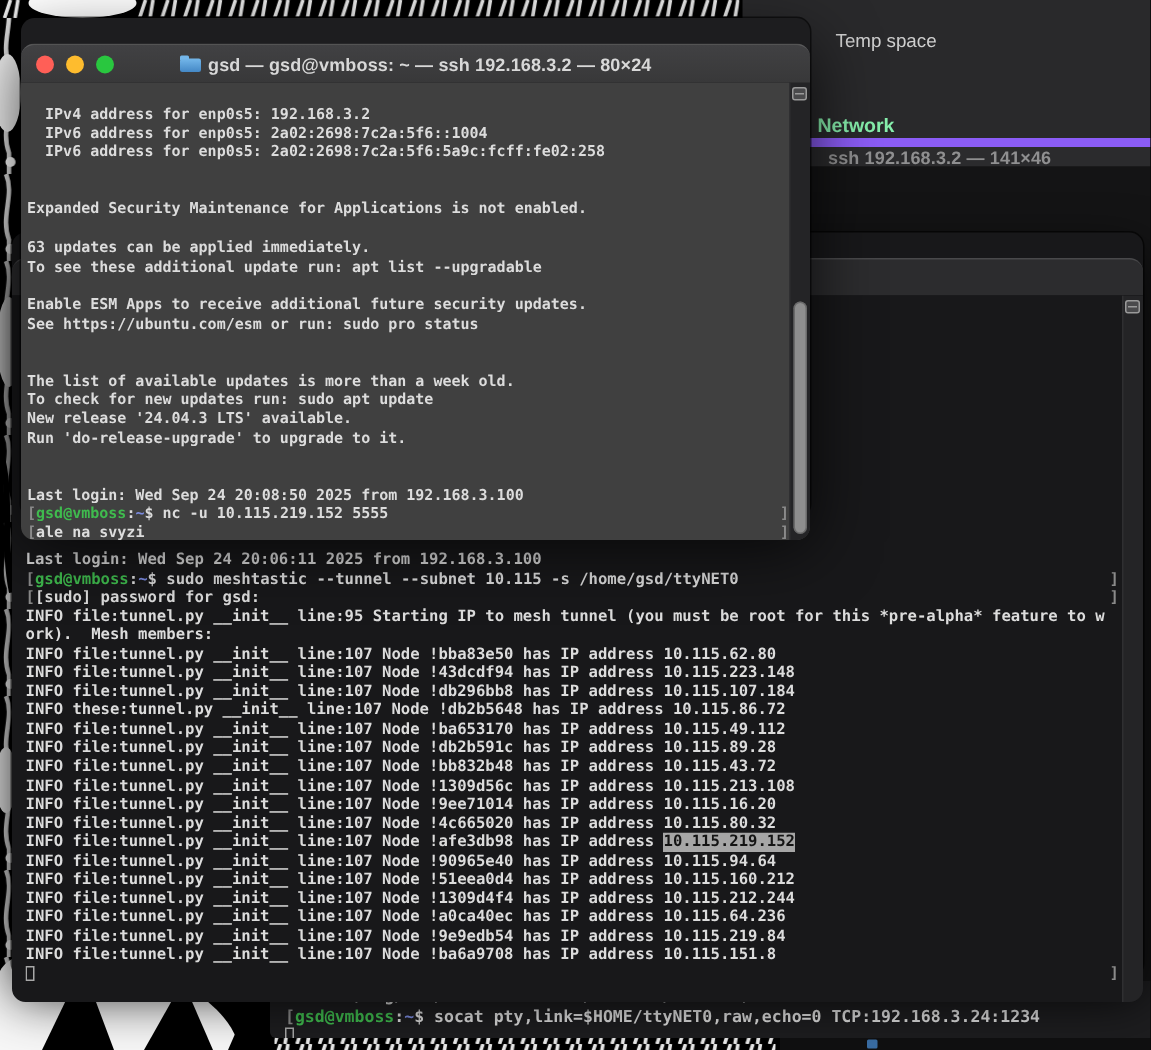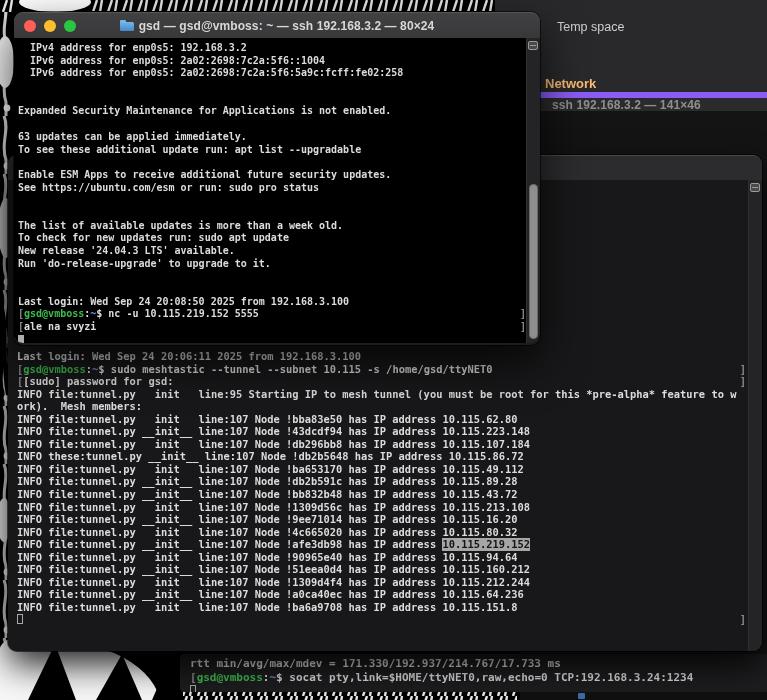--- a/index.html
+++ b/index.html
@@ -11,20 +11,21 @@
   .wallpaper{position:absolute;left:0;top:0;z-index:0;}
 
   
   .window{position:absolute;border-radius:9px;box-shadow:0 18px 45px rgba(0,0,0,.75), 0 0 0 1px rgba(0,0,0,.6);}
   .titlebar{
     position:relative;height:26px;border-radius:9px 9px 0 0;
     background:linear-gradient(#414143,#383839);
     border-top:1px solid rgba(255,255,255,.14);
     display:flex;align-items:center;justify-content:center;
     box-sizing:border-box;
+    margin-top:17px;
   }
   .titlebar.inactive{background:#2c2c2e;}
   .title-text{font-size:12px;font-weight:700;color:#d8d8d8;letter-spacing:.1px;display:flex;align-items:center;gap:5px;}
   .traffic{position:absolute;left:10px;top:0;height:100%;display:flex;align-items:center;gap:8px;}
   .tl{width:12px;height:12px;border-radius:50%;}
   .tl.red{background:#ff5f57;}
   .tl.yellow{background:#febc2e;}
   .tl.green{background:#29c73f;}
 
   
@@ -46,21 +47,21 @@
   .scroll-track{position:absolute;top:0;right:0;bottom:0;width:13px;background:#242426;border-left:1px solid #2f2f31;}
   .scroll-thumb{position:absolute;right:2px;width:9px;border-radius:5px;background:#8e8e8e;box-shadow:inset 0 0 0 1px rgba(0,0,0,.25);}
   .pane-icon{
     position:absolute;top:3px;right:2px;width:10px;height:9px;border-radius:2px;
     background:#4a4a4c;border:1px solid #9a9a9a;box-sizing:border-box;
   }
   .pane-icon:before{content:"";position:absolute;left:1px;right:1px;top:3px;height:1px;background:#9a9a9a;}
 
   
   #front-window{left:14px;top:12px;width:526px;height:333px;z-index:5;background:#1d1d1f;}
-  #front-body{height:305px;padding:4px 14px 0 4px;font-size:10px;background:#000000;border-radius:0 0 9px 9px;}
+  #front-body{height:305px;padding:16px 14px 0 4px;font-size:10px;background:#404040;border-radius:0 0 9px 9px;}
   #front-body .tline{height:12.7px;line-height:12.6px;}
 
   
   #big-window{left:8px;top:155px;width:754px;height:496px;z-index:4;background:#18181a;box-shadow:0 14px 34px rgba(0,0,0,.85), 0 0 0 1px rgba(0,0,0,.6);}
   #big-window .titlebar{height:25px;}
   #big-body{height:471px;padding:0 16px 0 9px;font-size:10.4px;background:#18181a;border-radius:0 0 9px 9px;}
   #big-body .tline{height:12.55px;line-height:12.45px;}
   .big-spacer{height:170px;}
 
   
@@ -73,21 +74,21 @@
     position:absolute;left:520px;top:92px;width:247px;height:19px;z-index:2;
     background:#2b2b2d;border-top:6px solid #8b5cf6;box-sizing:border-box;
     display:flex;align-items:center;
   }
   #win141-title .title-text{color:#8f8f90;font-size:12px;padding-left:32px;}
   #win141-body{position:absolute;left:520px;top:111px;width:247px;height:581px;z-index:1;background:#141415;}
 
   
   #temp-panel{position:absolute;left:495px;top:0;width:272px;height:92px;z-index:1;background:#29292b;overflow:hidden;}
   #temp-panel .label{position:absolute;left:62px;top:20px;font-size:12.5px;color:#cfcfcf;}
-  #temp-panel .section{position:absolute;left:50px;top:76px;font-size:13px;font-weight:700;color:#fdba74;}
+  #temp-panel .section{position:absolute;left:50px;top:76px;font-size:13px;font-weight:700;color:#86efac;}
 
   
   #bottom-strip{position:absolute;left:520px;top:692px;width:247px;height:8px;z-index:2;background:#101011;}
   .blue-dot{position:absolute;left:58px;top:1px;width:7px;height:6px;border-radius:1px;background:#3a6ea5;}
 
   
   .folder-icon{display:inline-block;position:relative;width:14px;height:10px;}
   .folder-icon i{
     position:absolute;left:0;top:1px;width:14px;height:9px;border-radius:1.5px;
     background:linear-gradient(#74b7ea,#4488c6);display:block;
@@ -167,20 +168,21 @@
         <div class="tline"><span>INFO file:tunnel.py __init__ line:107 Node !db2b591c has IP address 10.115.89.28</span></div>
         <div class="tline"><span>INFO file:tunnel.py __init__ line:107 Node !bb832b48 has IP address 10.115.43.72</span></div>
         <div class="tline"><span>INFO file:tunnel.py __init__ line:107 Node !1309d56c has IP address 10.115.213.108</span></div>
         <div class="tline"><span>INFO file:tunnel.py __init__ line:107 Node !9ee71014 has IP address 10.115.16.20</span></div>
         <div class="tline"><span>INFO file:tunnel.py __init__ line:107 Node !4c665020 has IP address 10.115.80.32</span></div>
         <div class="tline"><span>INFO file:tunnel.py __init__ line:107 Node !afe3db98 has IP address </span><span class="seg-sel">10.115.219.152</span></div>
         <div class="tline"><span>INFO file:tunnel.py __init__ line:107 Node !90965e40 has IP address 10.115.94.64</span></div>
         <div class="tline"><span>INFO file:tunnel.py __init__ line:107 Node !51eea0d4 has IP address 10.115.160.212</span></div>
         <div class="tline"><span>INFO file:tunnel.py __init__ line:107 Node !1309d4f4 has IP address 10.115.212.244</span></div>
         <div class="tline"><span>INFO file:tunnel.py __init__ line:107 Node !a0ca40ec has IP address 10.115.64.236</span></div>
+        <div class="tline"><span>INFO file:tunnel.py __init__ line:107 Node !9e9edb54 has IP address 10.115.219.84</span></div>
         <div class="tline"><span>INFO file:tunnel.py __init__ line:107 Node !ba6a9708 has IP address 10.115.151.8</span></div>
         <div class="tline"><span class="cur-hollow"></span><span class="fill"></span><span class="mark">]</span></div>
       </div>
     <div class="scroll-track">
       <span class="pane-icon"></span>
     </div>
   </div>
 </div>
 
 <div class="window" id="front-window">

